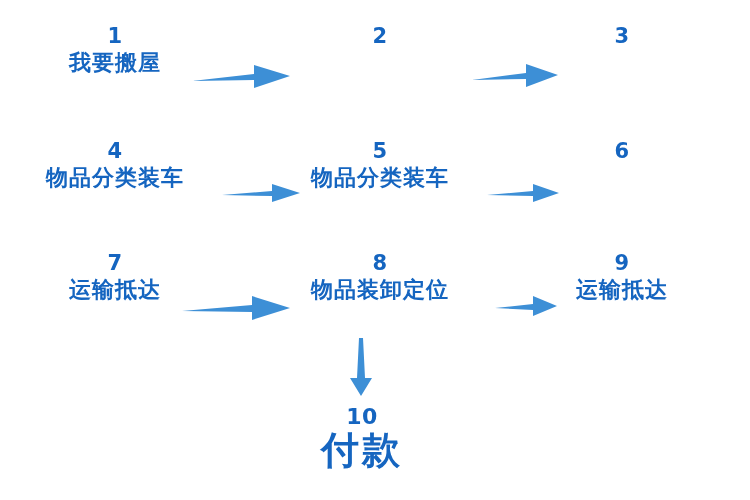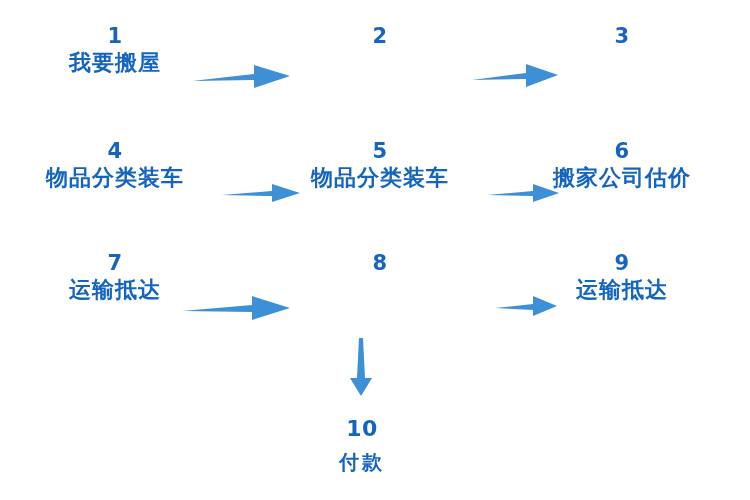--- a/index.html
+++ b/index.html
@@ -40,21 +40,21 @@
   .step-label {
     display: block;
     color: #1565c0;
     font-weight: bold;
     font-size: 22px;
     line-height: 30px;
     letter-spacing: 1px;
     white-space: nowrap;
   }
   .step.final .step-label {
-    font-size: 20px;
+    font-size: 38px;
     line-height: 40px;
     letter-spacing: 3px;
     font-family: Liberation Serif, serif;
   }
   .step.final .step-num {
     font-size: 22px;
     line-height: 26px;
   }
 
   
@@ -122,53 +122,53 @@
   </div>
 
   <div class="arrow" style="left:487px; top:180px;">
     <svg width="72" height="26" viewBox="0 0 72 26" aria-hidden="true">
       <path d="M0 15 L46 11 L46 4 L72 13 L46 22 L46 16 Z" fill="#3d8fd6"></path>
     </svg>
   </div>
 
   <div class="step row2 col-right">
     <span class="step-num">6</span>
-    <span class="step-label">搬家公司估价</span>
   </div>
 
   <div class="step row3 col-left">
     <span class="step-num">7</span>
     <span class="step-label">运输抵达</span>
   </div>
 
   <div class="arrow" style="left:182px; top:292px;">
     <svg width="108" height="32" viewBox="0 0 108 32" aria-hidden="true">
       <path d="M0 19 L70 13 L70 4 L108 16 L70 28 L70 20 Z" fill="#3d8fd6"></path>
     </svg>
   </div>
 
   <div class="step row3 col-center">
     <span class="step-num">8</span>
+    <span class="step-label">物品装卸定位</span>
   </div>
 
   <div class="arrow" style="left:495px; top:292px;">
     <svg width="62" height="28" viewBox="0 0 62 28" aria-hidden="true">
       <path d="M0 16 L38 12 L38 4 L62 14 L38 24 L38 18 Z" fill="#3d8fd6"></path>
     </svg>
   </div>
 
   <div class="step row3 col-right">
     <span class="step-num">9</span>
     <span class="step-label">运输抵达</span>
   </div>
 
   <div class="arrow" style="left:345px; top:338px;">
     <svg width="32" height="58" viewBox="0 0 32 58" aria-hidden="true">
       <path d="M14 0 L18 0 L20 40 L27 40 L16 58 L5 40 L12 40 Z" fill="#3d8fd6"></path>
     </svg>
   </div>
 
-  <div class="step final" style="left:362px; top:416px;">
+  <div class="step final" style="left:362px; top:404px;">
     <span class="step-num">10</span>
     <span class="step-label">付款</span>
   </div>
 
 </div>
 
 </body></html>

